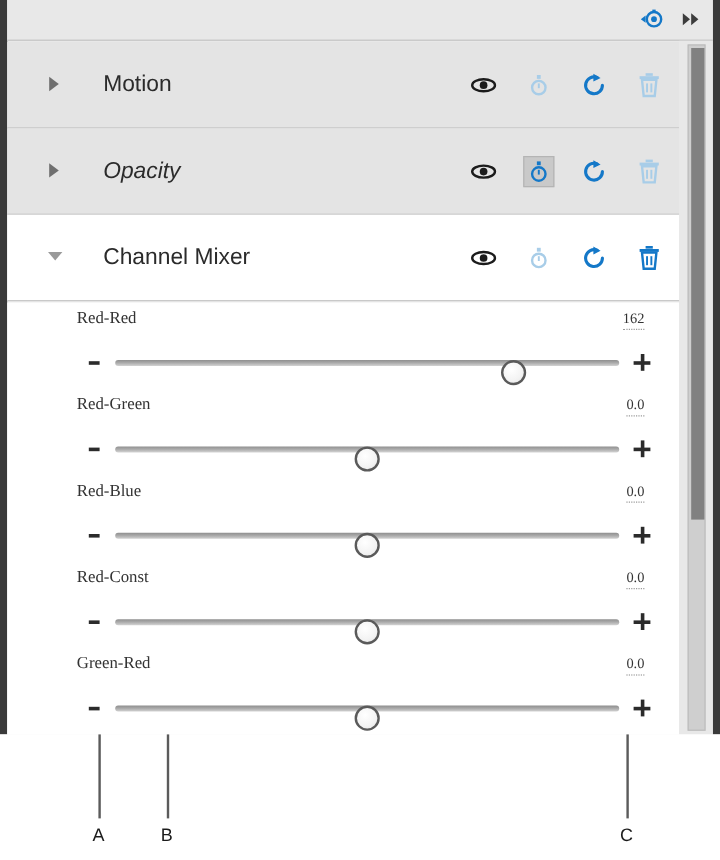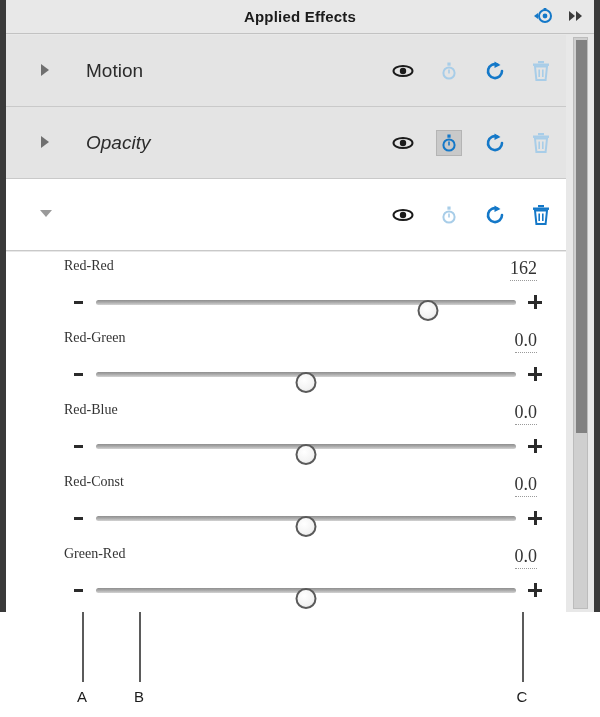--- a/index.html
+++ b/index.html
@@ -139,21 +139,21 @@
     left: 58px;
     top: 6px;
     font-size: 14px;
     color: #333333;
     white-space: nowrap;
   }
   .prop-value {
     position: absolute;
     right: 29px;
     top: 6px;
-    font-size: 18px;
+    font-size: 12px;
     color: #333333;
     border-bottom: 1px dotted #9a9a9a;
     padding-bottom: 1px;
   }
   .slider {
     position: absolute;
     left: 58px;
     right: 24px;
     top: 40px;
     height: 22px;
@@ -245,21 +245,20 @@
 <body>
 
 <div id="root">
 
   <div class="panel">
 
     <div class="panel-left-edge"></div>
     <div class="panel-right-edge"></div>
 
     <div class="titlebar">
-      <div class="titlebar-title">Applied Effects</div>
       <div class="titlebar-icons">
         <span class="tb-icon">
           <svg width="24" height="18" viewBox="0 0 24 18">
             <path d="M2 9 L6 6 L6 12 Z" fill="#1478c8"></path>
             <circle cx="13" cy="9" r="6" fill="none" stroke="#1478c8" stroke-width="2"></circle>
             <circle cx="13" cy="9" r="2.4" fill="#1478c8"></circle>
             <rect x="11.6" y="1" width="2.8" height="2.2" fill="#1478c8"></rect>
           </svg>
         </span>
         <span class="tb-icon">
@@ -348,20 +347,21 @@
         </span>
       </span>
     </div>
 
     <div class="effect-row white" style="top:179px;">
       <span class="disclosure">
         <svg width="16" height="14" viewBox="0 0 16 14">
             <path d="M2 4 L14 4 L8 11 Z" fill="#9a9a9a"></path>
           </svg>
       </span>
+      <span class="effect-name">Channel Mixer</span>
       <span class="row-icons">
         <span class="row-icon">
           <svg width="22" height="16" viewBox="0 0 22 16">
             <ellipse cx="11" cy="8" rx="9.5" ry="5" fill="none" stroke="#1b1b1b" stroke-width="2"></ellipse>
             <circle cx="11" cy="8" r="3.2" fill="#1b1b1b"></circle>
           </svg>
         </span>
         <span class="row-icon">
           <svg width="16" height="20" viewBox="0 0 16 20">
             <circle cx="8" cy="12" r="5.6" fill="none" stroke="#a8cde8" stroke-width="2"></circle>

